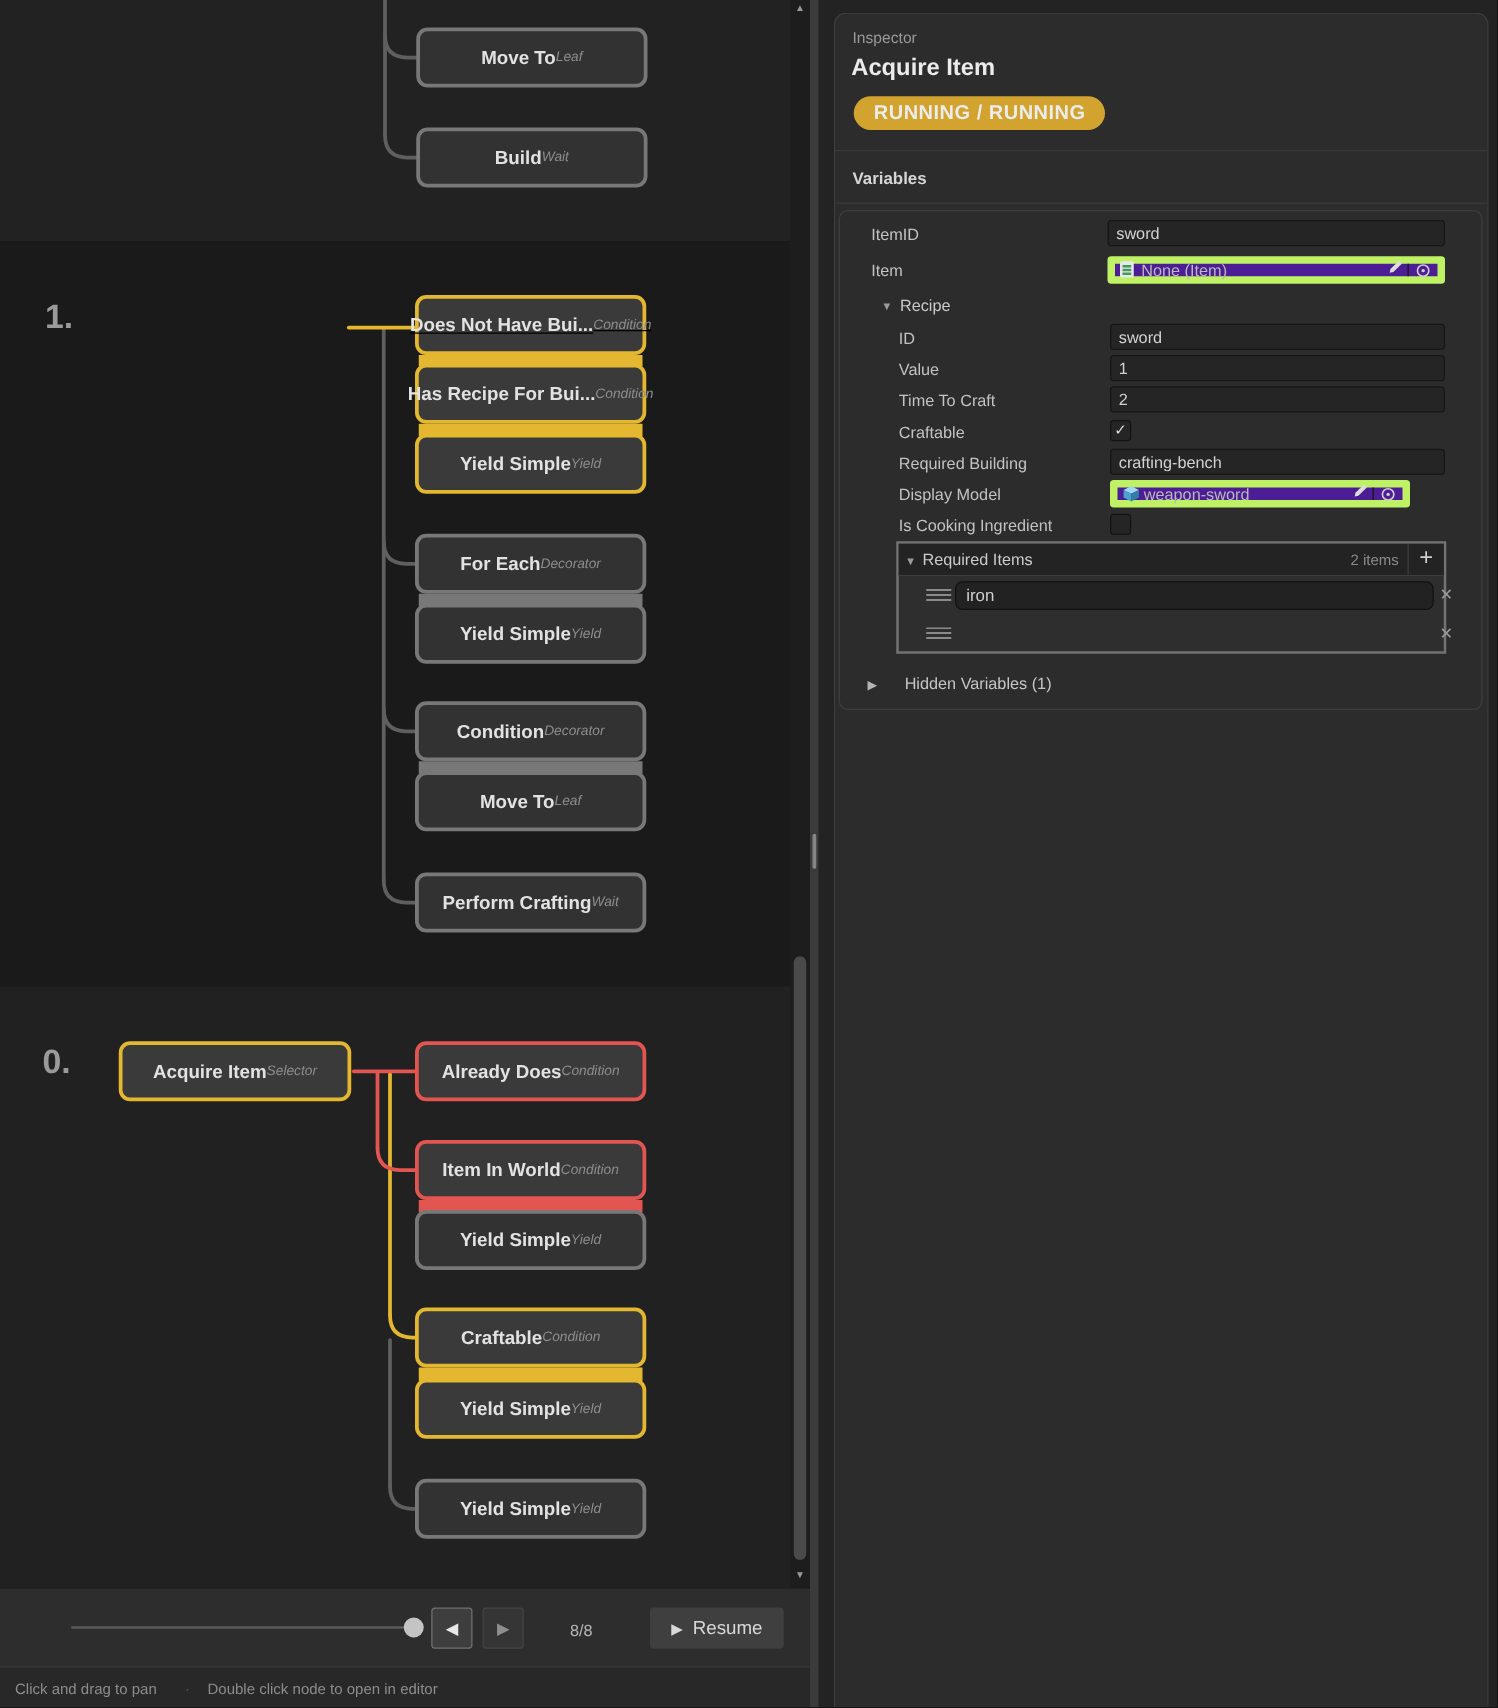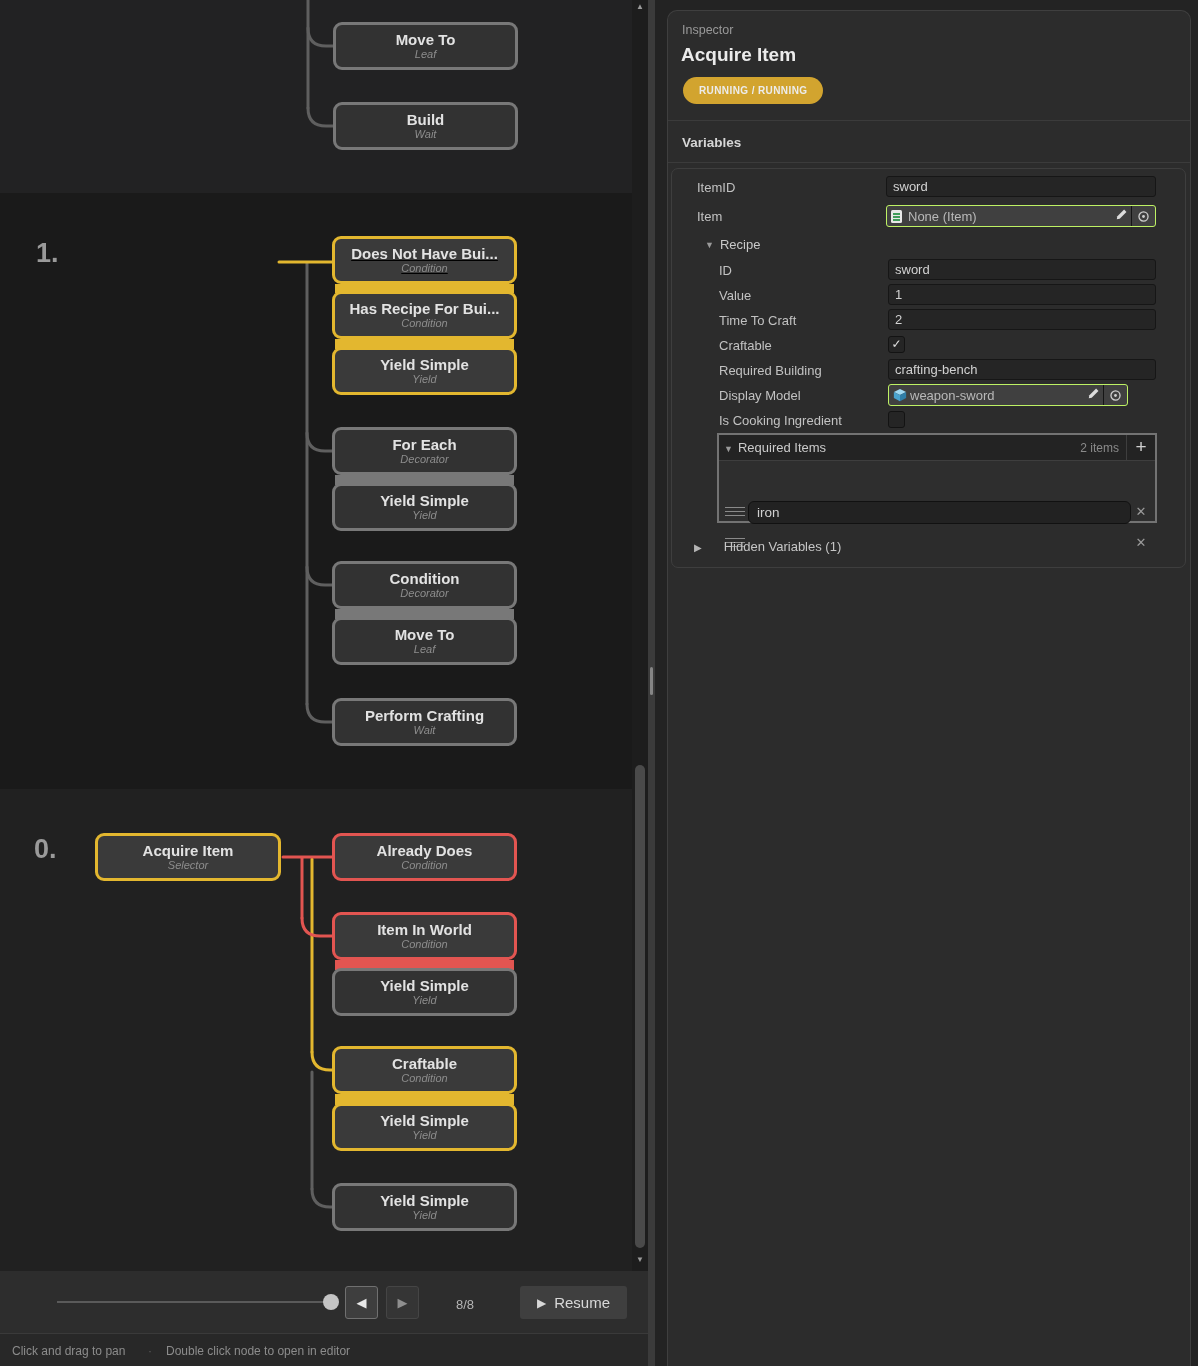--- a/index.html
+++ b/index.html
@@ -12,21 +12,21 @@
   .band-mid{top:193px;height:596px;background:#1a1a1a;}
   .band-low{top:789px;height:482px;background:#212121;}
   .toolbar{top:1271px;height:62px;background:#2d2d2d;}
   .statusbar{top:1333px;height:33px;background:#282828;border-top:1px solid #3a3a3a;box-sizing:border-box;}
 
   
   .wires{position:absolute;left:0;top:0;pointer-events:none;}
 
   
   .node{position:absolute;width:185px;height:48px;border-radius:9px;box-sizing:border-box;
-        display:flex;flex-direction:column;align-items:center;justify-content:center;cursor:pointer;}
+        display:flex;flex-direction:row;align-items:center;justify-content:center;cursor:pointer;}
   .n-yellow{border:3px solid #e3b72f;background:#3a3a3a;}
   .n-red{border:3px solid #e25551;background:#3a3a3a;}
   .n-gray{border:3px solid #787878;background:#323232;}
   .nt{font-size:15px;font-weight:bold;color:#e2e2e2;line-height:17px;white-space:nowrap;}
   .ns{font-size:11px;font-style:italic;color:#8d8d8d;line-height:13px;}
   .nband{position:absolute;left:335px;width:179px;z-index:0;}
   .node{z-index:1;}
   .sec-label{position:absolute;font-size:27px;font-weight:bold;color:#9a9a9a;}
 
   
@@ -54,48 +54,48 @@
   .hint{position:absolute;top:1344px;font-size:12px;color:#8c8c8c;}
   .hint-dot{position:absolute;left:148px;top:1344px;font-size:12px;color:#5c5c5c;}
 
   
   .insp-bg{position:absolute;left:655px;top:0;width:543px;height:1366px;background:#232323;}
   .insp-panel{position:absolute;left:667px;top:10px;width:524px;height:1356px;background:#2c2c2c;
         border:1px solid #3f3f3f;border-bottom:none;border-radius:10px 10px 0 0;box-sizing:border-box;}
   .insp-label{position:absolute;left:682px;top:23px;font-size:12.5px;color:#999;}
   .insp-title{position:absolute;left:681px;top:44px;font-size:19px;font-weight:bold;color:#ebebeb;}
   .badge{position:absolute;left:683px;top:77px;height:27px;line-height:27px;padding:0 16px;border-radius:14px;
-        background:#d2a42f;color:#ececec;font-size:10px;font-weight:bold;letter-spacing:.4px;}
+        background:#d2a42f;color:#ececec;font-size:16px;font-weight:bold;letter-spacing:.4px;}
   .hr{position:absolute;left:668px;width:522px;height:1px;background:#3b3b3b;}
   .vars-title{position:absolute;left:682px;top:135px;font-size:13.5px;font-weight:bold;color:#d6d6d6;}
   .vars-box{position:absolute;left:671px;top:168px;width:515px;height:400px;border:1px solid #3e3e3e;border-radius:7px;box-sizing:border-box;}
 
   .flabel{position:absolute;font-size:13px;color:#c2c2c2;white-space:nowrap;}
   .tfield{position:absolute;width:270px;height:21px;background:#252525;border:1px solid #161616;border-radius:3px;
         box-sizing:border-box;}
   .tfield input{width:100%;height:100%;background:transparent;border:none;outline:none;color:#d2d2d2;
         font-size:13px;font-family:"Liberation Sans",sans-serif;padding:0 6px;box-sizing:border-box;}
-  .ofield{position:absolute;width:270px;height:22px;background:#404040;border:1px solid #bef264;border-radius:3px;
+  .ofield{position:absolute;width:270px;height:22px;background:#4c1d95;border:6px solid #bef264;border-radius:3px;
         box-sizing:border-box;display:flex;align-items:center;cursor:pointer;}
   .ofield .otext{flex:1;font-size:13px;color:#b9b9b9;padding-left:3px;white-space:nowrap;overflow:hidden;}
   .oicon{width:14px;height:14px;margin-left:4px;flex:0 0 auto;}
   .pencil{width:20px;flex:0 0 auto;text-align:center;cursor:pointer;}
   .picker{width:23px;height:100%;flex:0 0 auto;border-left:1px solid #151515;display:flex;align-items:center;justify-content:center;cursor:pointer;}
   .fold{position:absolute;font-size:13px;color:#c9c9c9;cursor:pointer;}
   .fold .tri{font-size:9px;color:#9a9a9a;margin-right:6px;vertical-align:1px;}
   .checkbox{position:absolute;width:17px;height:17px;background:#252525;border:1px solid #131313;border-radius:3px;
         box-sizing:border-box;color:#dedede;font-size:12px;text-align:center;line-height:15px;cursor:pointer;}
 
   .ritems{position:absolute;left:717px;top:433px;width:440px;height:90px;border:2px solid #737373;background:#2e2e2e;box-sizing:border-box;}
   .ritems-head{position:absolute;left:0;top:0;width:100%;height:26px;background:#232323;border-bottom:1px solid #3e3e3e;box-sizing:border-box;}
   .ritems-title{position:absolute;left:5px;top:5px;font-size:13px;color:#cbcbcb;cursor:pointer;}
   .ritems-count{position:absolute;right:36px;top:6px;font-size:12px;color:#8a8a8a;}
   .ritems-add{position:absolute;right:0;top:0;width:29px;height:25px;border-left:1px solid #3e3e3e;
         color:#cfcfcf;font-size:19px;text-align:center;line-height:24px;cursor:pointer;box-sizing:border-box;}
-  .ritem-row{position:absolute;left:0;width:100%;height:26px;margin-top:36px;}
+  .ritem-row{position:absolute;left:16px;width:100%;height:26px;}
   .drag-handle{position:absolute;left:6px;top:8px;width:20px;height:10px;cursor:grab;
         background:repeating-linear-gradient(#8a8a8a 0 1.5px,transparent 1.5px 4px);}
   .ritem-input{position:absolute;left:29px;top:2px;width:383px;height:23px;background:#222;border:1px solid #111;
         border-radius:6px;box-sizing:border-box;}
   .ritem-input input{width:100%;height:100%;background:transparent;border:none;outline:none;color:#d0d0d0;
         font-size:13.5px;font-family:"Liberation Sans",sans-serif;padding:0 8px;box-sizing:border-box;}
   .ritem-x{position:absolute;right:4px;top:4px;width:20px;height:18px;color:#9a9a9a;font-size:13px;
         text-align:center;line-height:18px;cursor:pointer;}
   .hidden-row{position:absolute;left:694px;top:539px;font-size:13px;color:#c6c6c6;cursor:pointer;}
   .hidden-row .tri{font-size:10px;color:#b5b5b5;margin-right:22px;}

